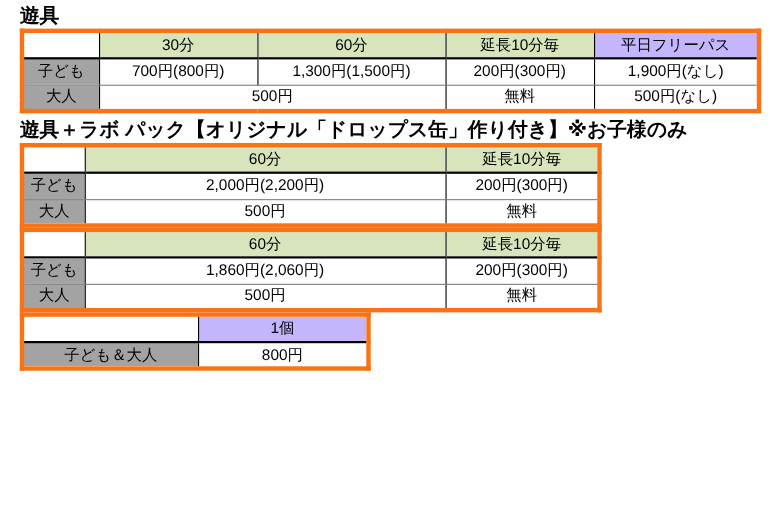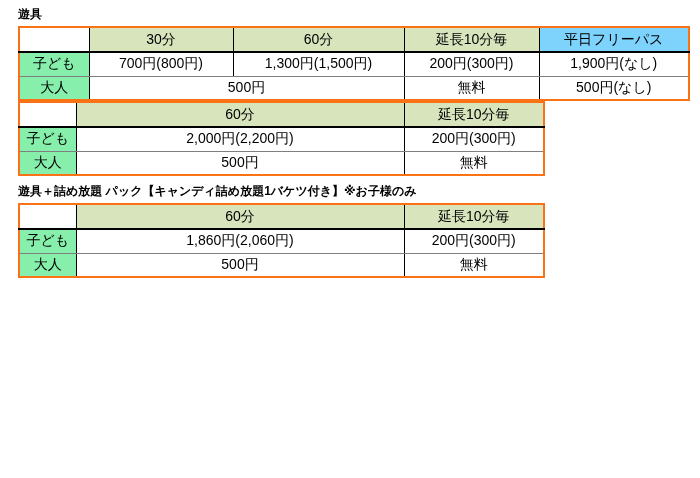--- a/index.html
+++ b/index.html
@@ -7,46 +7,46 @@
   body {
     width: 700px; height: 478px;
     background: #ffffff;
     color: #000000;
     font-family: "Liberation Sans", "DejaVu Sans", sans-serif;
     overflow: hidden;
   }
   .page { padding: 6px 0 0 18px; }
   .sec-title {
     font-weight: bold;
-    font-size: 12px;
+    font-size: 18px;
     line-height: 16px;
     margin: 0 0 4px 0;
   }
   .sec + .sec .sec-title { margin-top: 7px; }
   table.t {
     border-collapse: collapse;
     table-layout: fixed;
-    border: 2px solid #f97316;
+    border: 4px solid #f97316;
   }
   .t th, .t td {
     border: 1px solid #000;
     text-align: center;
     vertical-align: middle;
     font-size: 14px;
     font-weight: normal;
     height: 24px;
     padding: 0 2px;
     white-space: nowrap;
     overflow: hidden;
   }
   .t tr.head th, .t tr.head td { height: 25px; border-bottom: 2px solid #000; }
   .t tr.mid td { border-bottom: 1px solid #7f7f7f; }
   .green { background: #d7e4bc; }
-  .blue  { background: #7dd3fc; }
-  .label { background: #86efac; }
+  .blue  { background: #c4b5fd; }
+  .label { background: #a3a3a3; }
   .blank { background: #ffffff; }
 </style>
 </head>
 <body>
 
 <div class="page">
 
   <div class="sec">
     <div class="sec-title">遊具</div>
     <table class="t">
@@ -76,20 +76,21 @@
           <td class="label">大人</td>
           <td colspan="2">500円</td>
           <td>無料</td>
           <td>500円(なし)</td>
         </tr>
       </tbody>
     </table>
   </div>
 
   <div class="sec">
+    <div class="sec-title">遊具＋ラボ パック【オリジナル「ドロップス缶」作り付き】※お子様のみ</div>
     <table class="t">
       <colgroup>
         <col style="width:57px">
           <col style="width:328px">
           <col style="width:140px">
       </colgroup>
       <tbody>
         <tr class="head">
           <td class="blank"></td>
           <th class="green">60分</th>
@@ -103,21 +104,20 @@
         <tr>
           <td class="label">大人</td>
           <td>500円</td>
           <td>無料</td>
         </tr>
       </tbody>
     </table>
   </div>
 
   <div class="sec">
-    <div class="sec-title">遊具＋詰め放題 パック【キャンディ詰め放題1バケツ付き】※お子様のみ</div>
     <table class="t">
       <colgroup>
         <col style="width:57px">
           <col style="width:328px">
           <col style="width:140px">
       </colgroup>
       <tbody>
         <tr class="head">
           <td class="blank"></td>
           <th class="green">60分</th>
@@ -131,18 +131,34 @@
         <tr>
           <td class="label">大人</td>
           <td>500円</td>
           <td>無料</td>
         </tr>
       </tbody>
     </table>
   </div>
 
   <div class="sec">
+    <table class="t">
+      <colgroup>
+        <col style="width:160px">
+          <col style="width:155px">
+      </colgroup>
+      <tbody>
+        <tr class="head">
+          <td class="blank"></td>
+          <th class="blue">1個</th>
+        </tr>
+        <tr>
+          <td class="label">子ども＆大人</td>
+          <td>800円</td>
+        </tr>
+      </tbody>
+    </table>
   </div>
 
   <div class="sec">
   </div>
 
 </div>
 
 </body></html>

